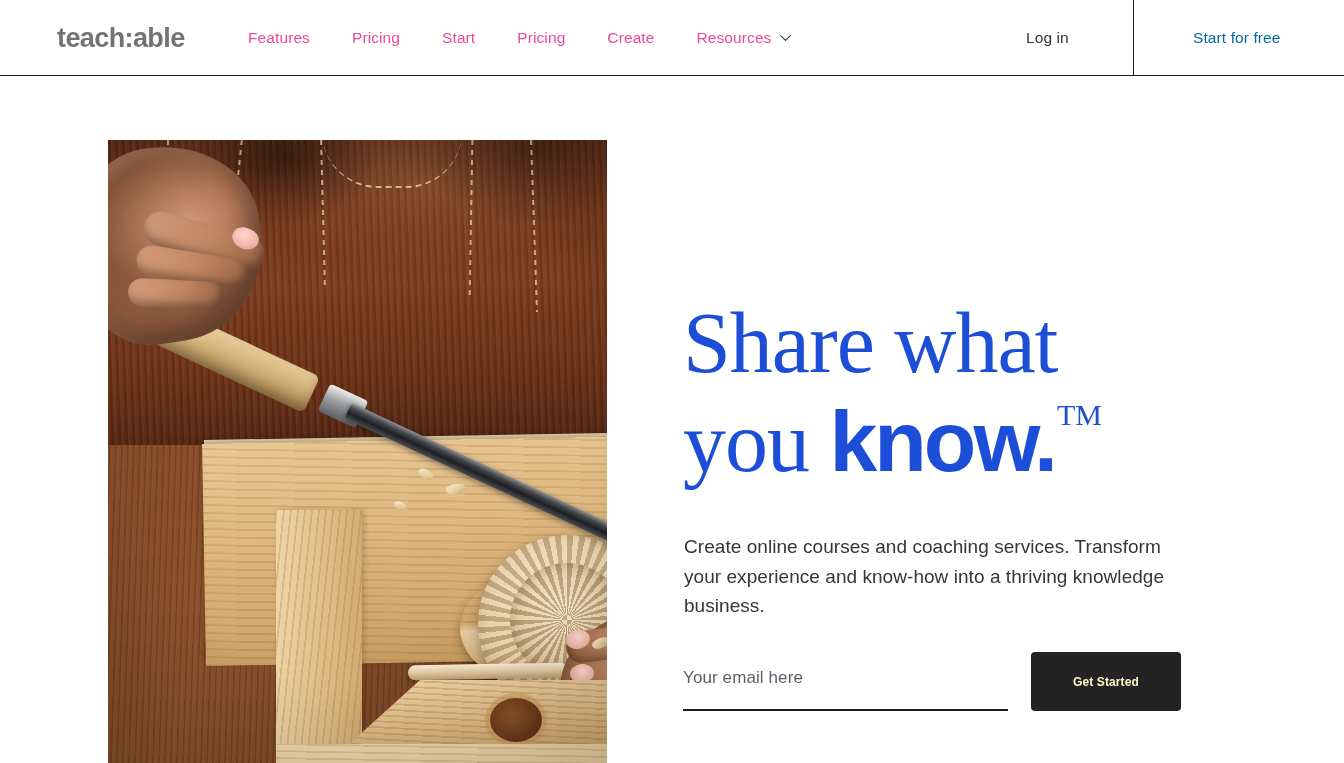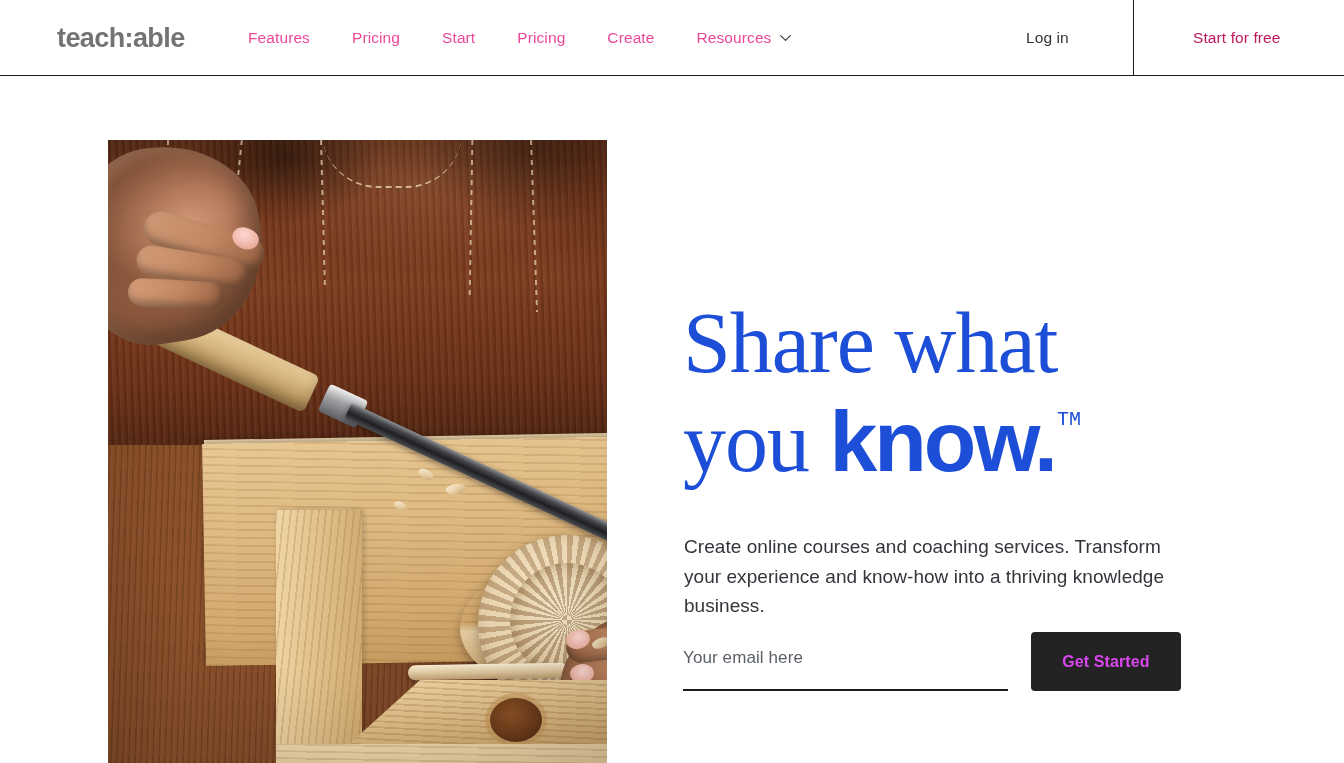--- a/index.html
+++ b/index.html
@@ -113,21 +113,21 @@
     cursor: pointer;
     text-decoration: none;
   }
 
   .start-free {
     position: absolute;
     left: 1193px;
     top: 50%;
     transform: translateY(-50%);
     font-size: 15.5px;
-    color: #be185d;
+    color: #0369a1;
     letter-spacing: 0.1px;
     white-space: nowrap;
     cursor: pointer;
     text-decoration: none;
   }
 
   
   .hero {
     position: absolute;
     top: 76px; left: 0;
@@ -447,22 +447,22 @@
     letter-spacing: -1px;
     color: #1d4ed8;
     font-weight: 400;
   }
   .headline .sans-word {
     font-family: "Liberation Sans", sans-serif;
     font-weight: 700;
     letter-spacing: -3px;
   }
   .headline .tm {
-    font-family: Liberation Mono, monospace;
-    font-size: 20px;
+    font-family: Liberation Serif, serif;
+    font-size: 30px;
     vertical-align: super;
     letter-spacing: 0;
     position: relative;
     top: -16px;
     left: 2px;
     text-align: right;
   }
 
   .subcopy {
     position: absolute;
@@ -471,21 +471,21 @@
     width: 490px;
     font-size: 19px;
     line-height: 29.5px;
     color: #32363b;
     letter-spacing: 0.05px;
   }
 
   .form-row {
     position: absolute;
     left: 0;
-    top: 556px;          
+    top: 576px;          
     width: 500px;
     height: 60px;
   }
 
   .email-field {
     position: absolute;
     left: 0; top: 0;
     width: 325px;
     height: 59px;
     border: none;
@@ -499,25 +499,25 @@
     letter-spacing: 0.1px;
   }
   .email-field::placeholder { color: #5a5f66; opacity: 1; }
 
   .btn-get-started {
     position: absolute;
     left: 348px; top: 0;
     width: 150px;
     height: 59px;
     background: #232323;
-    color: #d946ef;
+    color: #fef9c3;
     border: none;
     border-radius: 4px;
     font-family: "Liberation Sans", sans-serif;
-    font-size: 16px;
+    font-size: 12px;
     font-weight: 700;
     letter-spacing: 0.1px;
     cursor: pointer;
   }
 </style>
 </head>
 <body>
 
 <div class="page">
 

